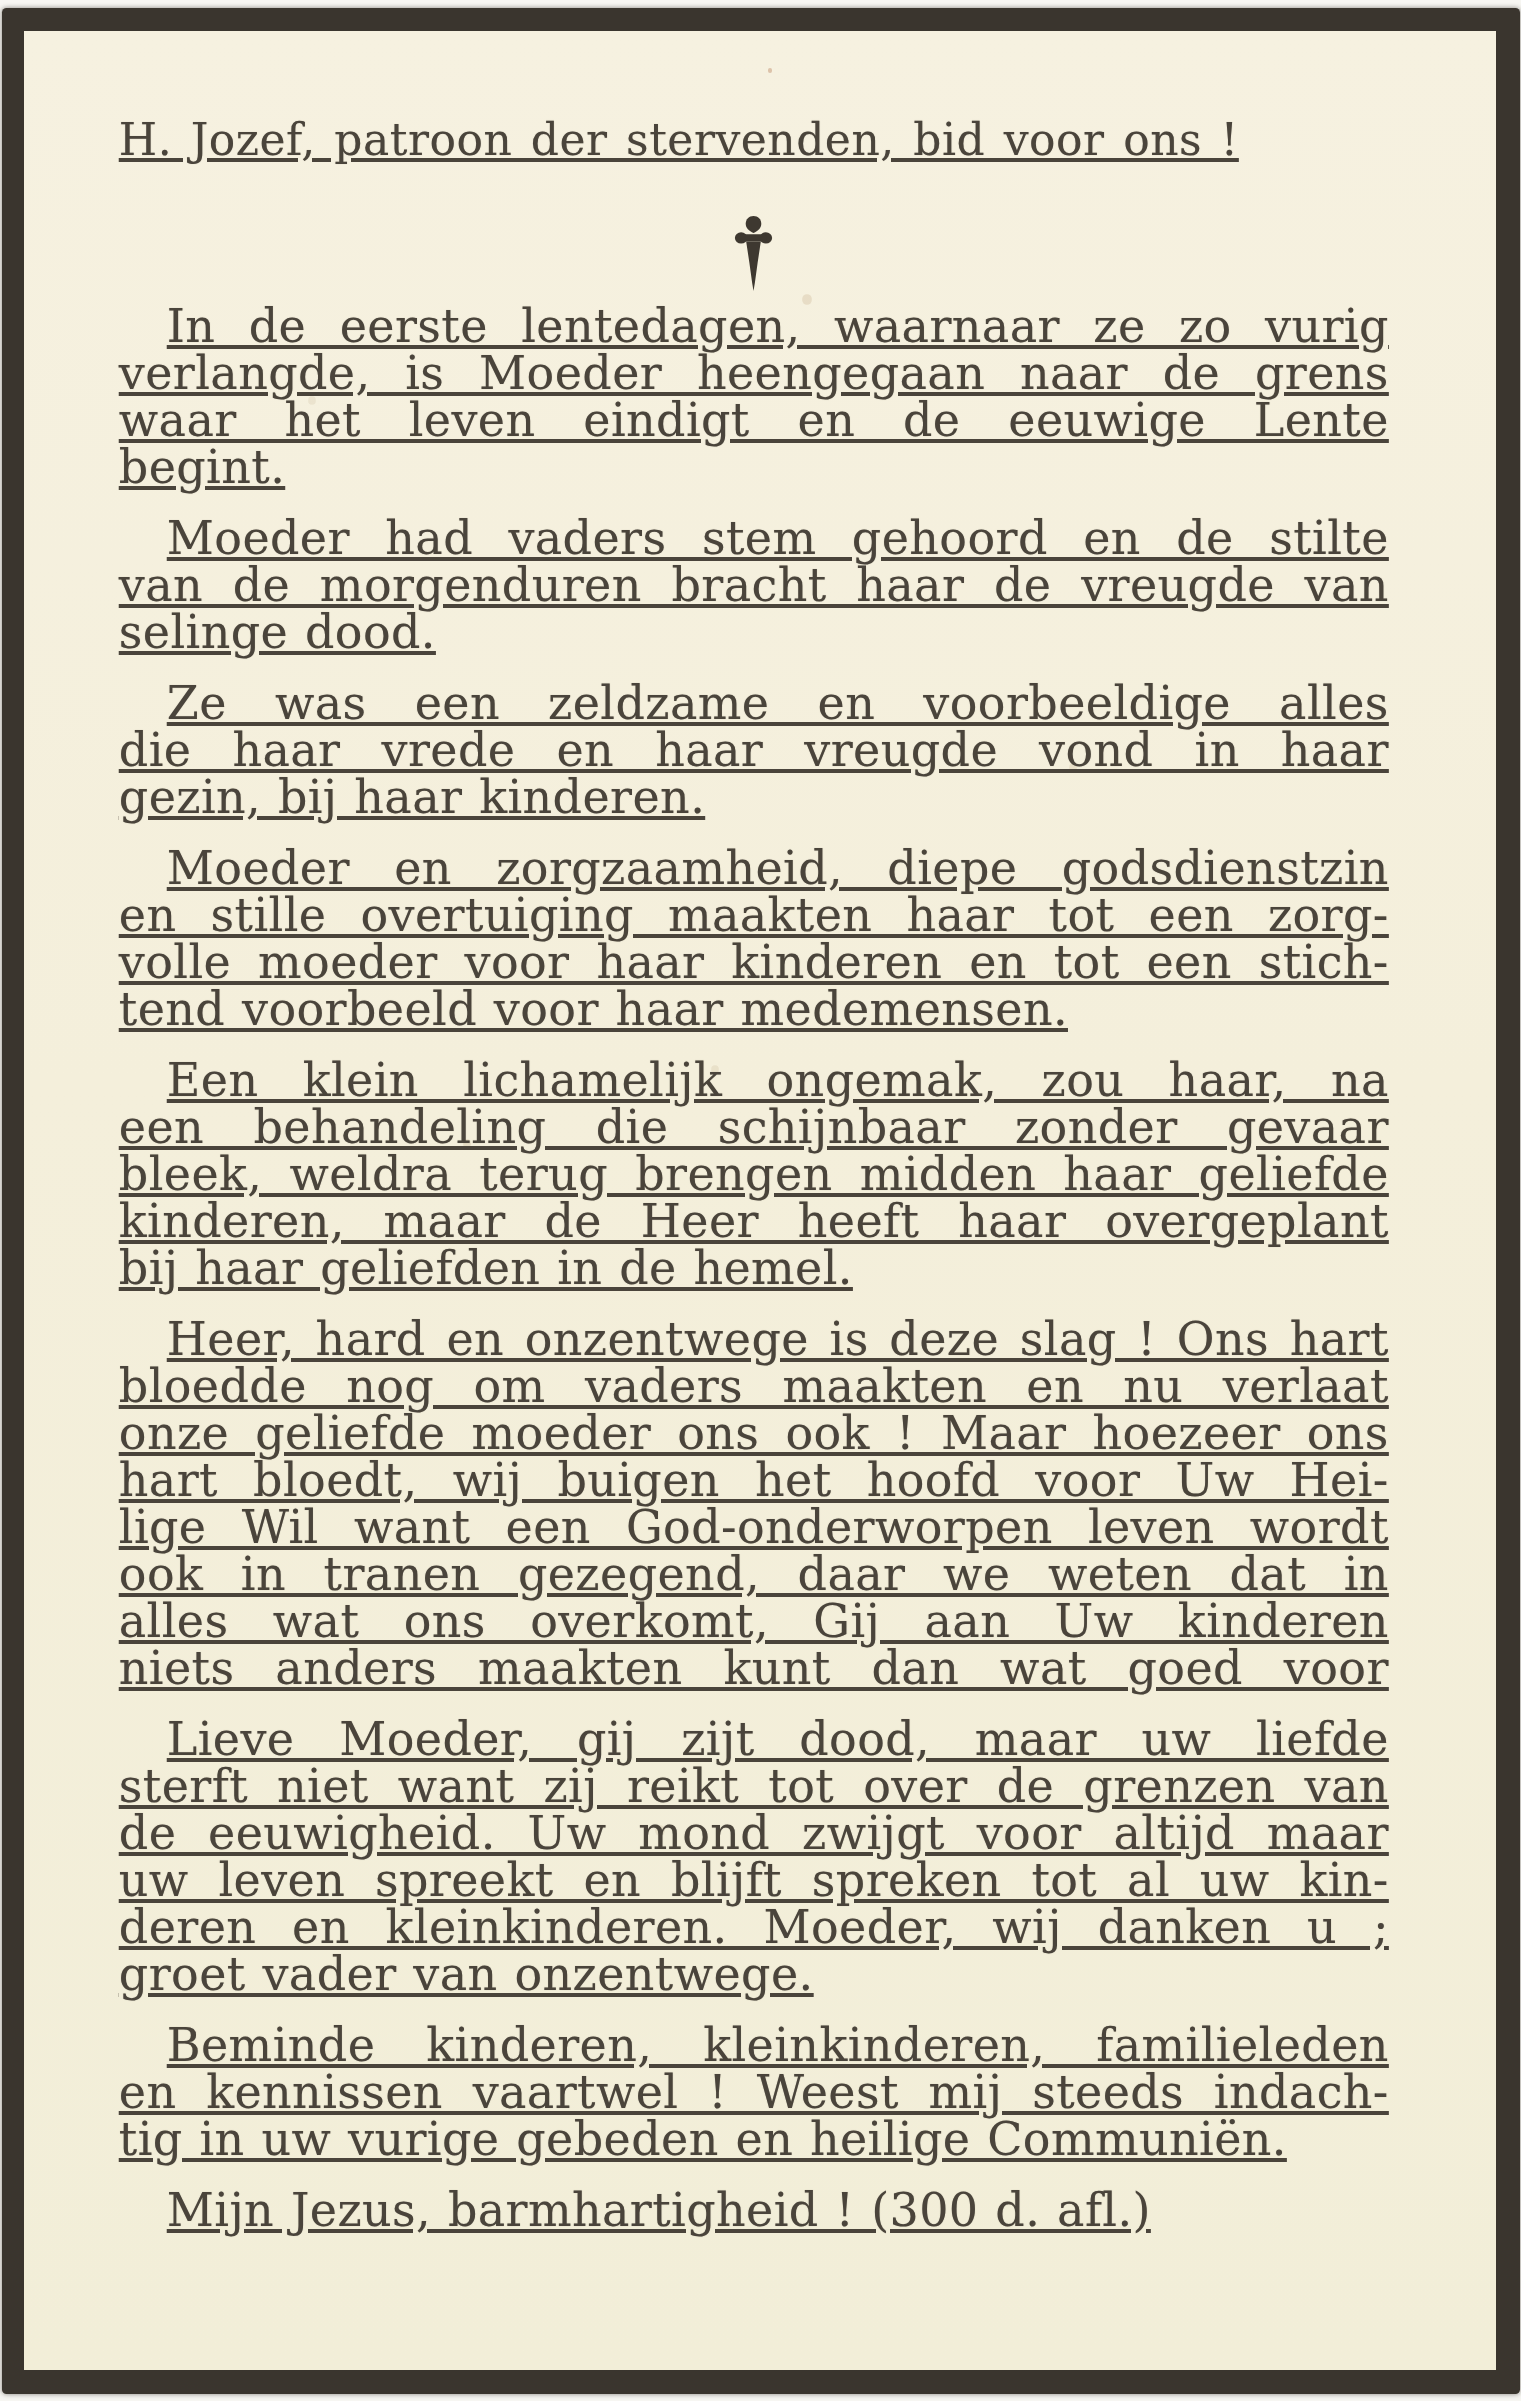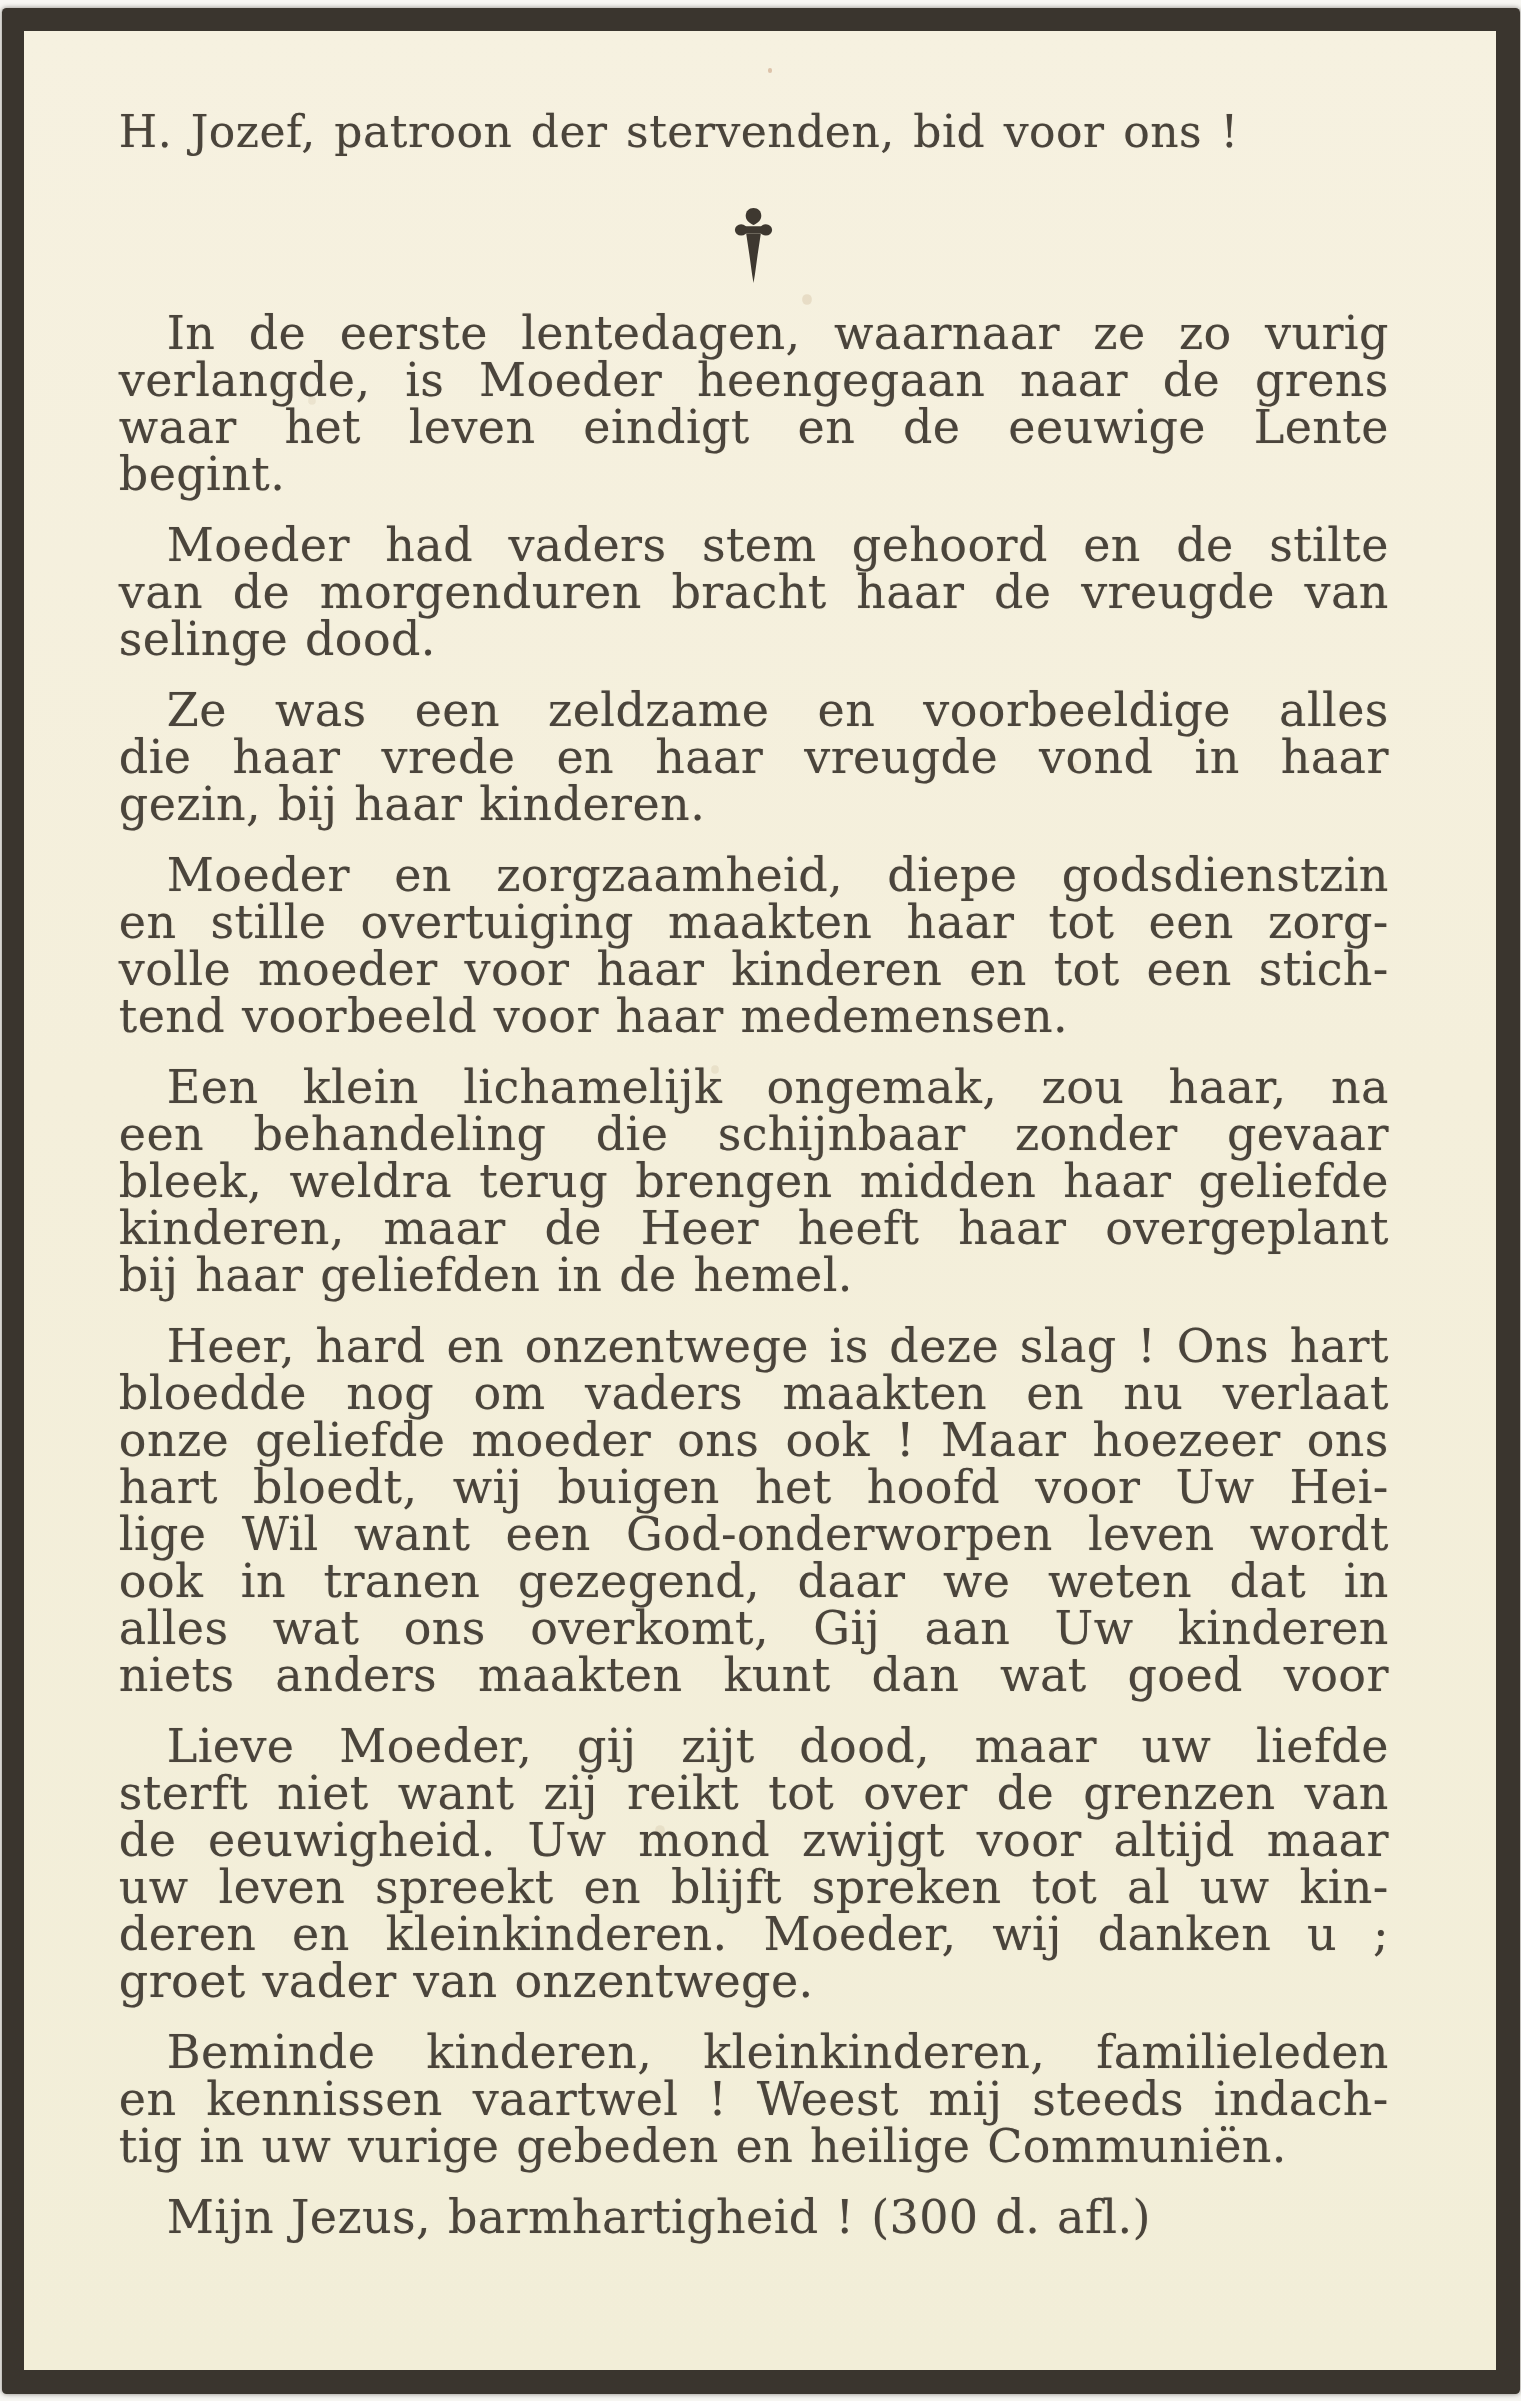--- a/index.html
+++ b/index.html
@@ -26,36 +26,37 @@
     background:rgba(176,108,70,.35);
     box-shadow:
       37px 229px 0 2.8px rgba(160,120,70,.16),
       -303px 1073px 0 1.8px rgba(150,110,65,.14),
       -55px 999px 0 1.8px rgba(160,120,70,.12),
       -110px 1760px 0 2.8px rgba(150,115,70,.12),
       303px 697px 0 1.8px rgba(160,120,75,.13),
       -458px 330px 0 1.8px rgba(150,115,70,.10);
   }
   .content{
-    position:absolute;left:95px;top:0;width:1270px;
+    position:absolute;left:95px;top:8px;width:1270px;
     color:var(--ink,#4a443b);
     text-shadow:0 0 0.9px rgba(74,68,59,.38);
+    text-decoration:underline;
   }
   .header-line{
     margin-top:75px;width:1120px;
     font-size:44px;line-height:51px;letter-spacing:0.5px;
     text-align:justify;text-align-last:justify;
     white-space:normal;
   }
   .ornament{
     margin-top:50px;height:77px;width:100%;
     text-align:center;
   }
   .ornament svg{display:inline-block;height:77px;width:39px;}
-  .paras{margin-top:26px;}
+  .paras{margin-top:11px;}
   .para{margin:0 0 24px 0;}
   .para:last-child{margin-bottom:0;}
   .line{
     font-size:46px;line-height:47px;letter-spacing:0.4px;word-spacing:1.8px;
     text-align:justify;text-align-last:justify;
   }
   .line.first{text-indent:48px;}
   .line.last{text-align-last:left;}
 </style>
 </head>

